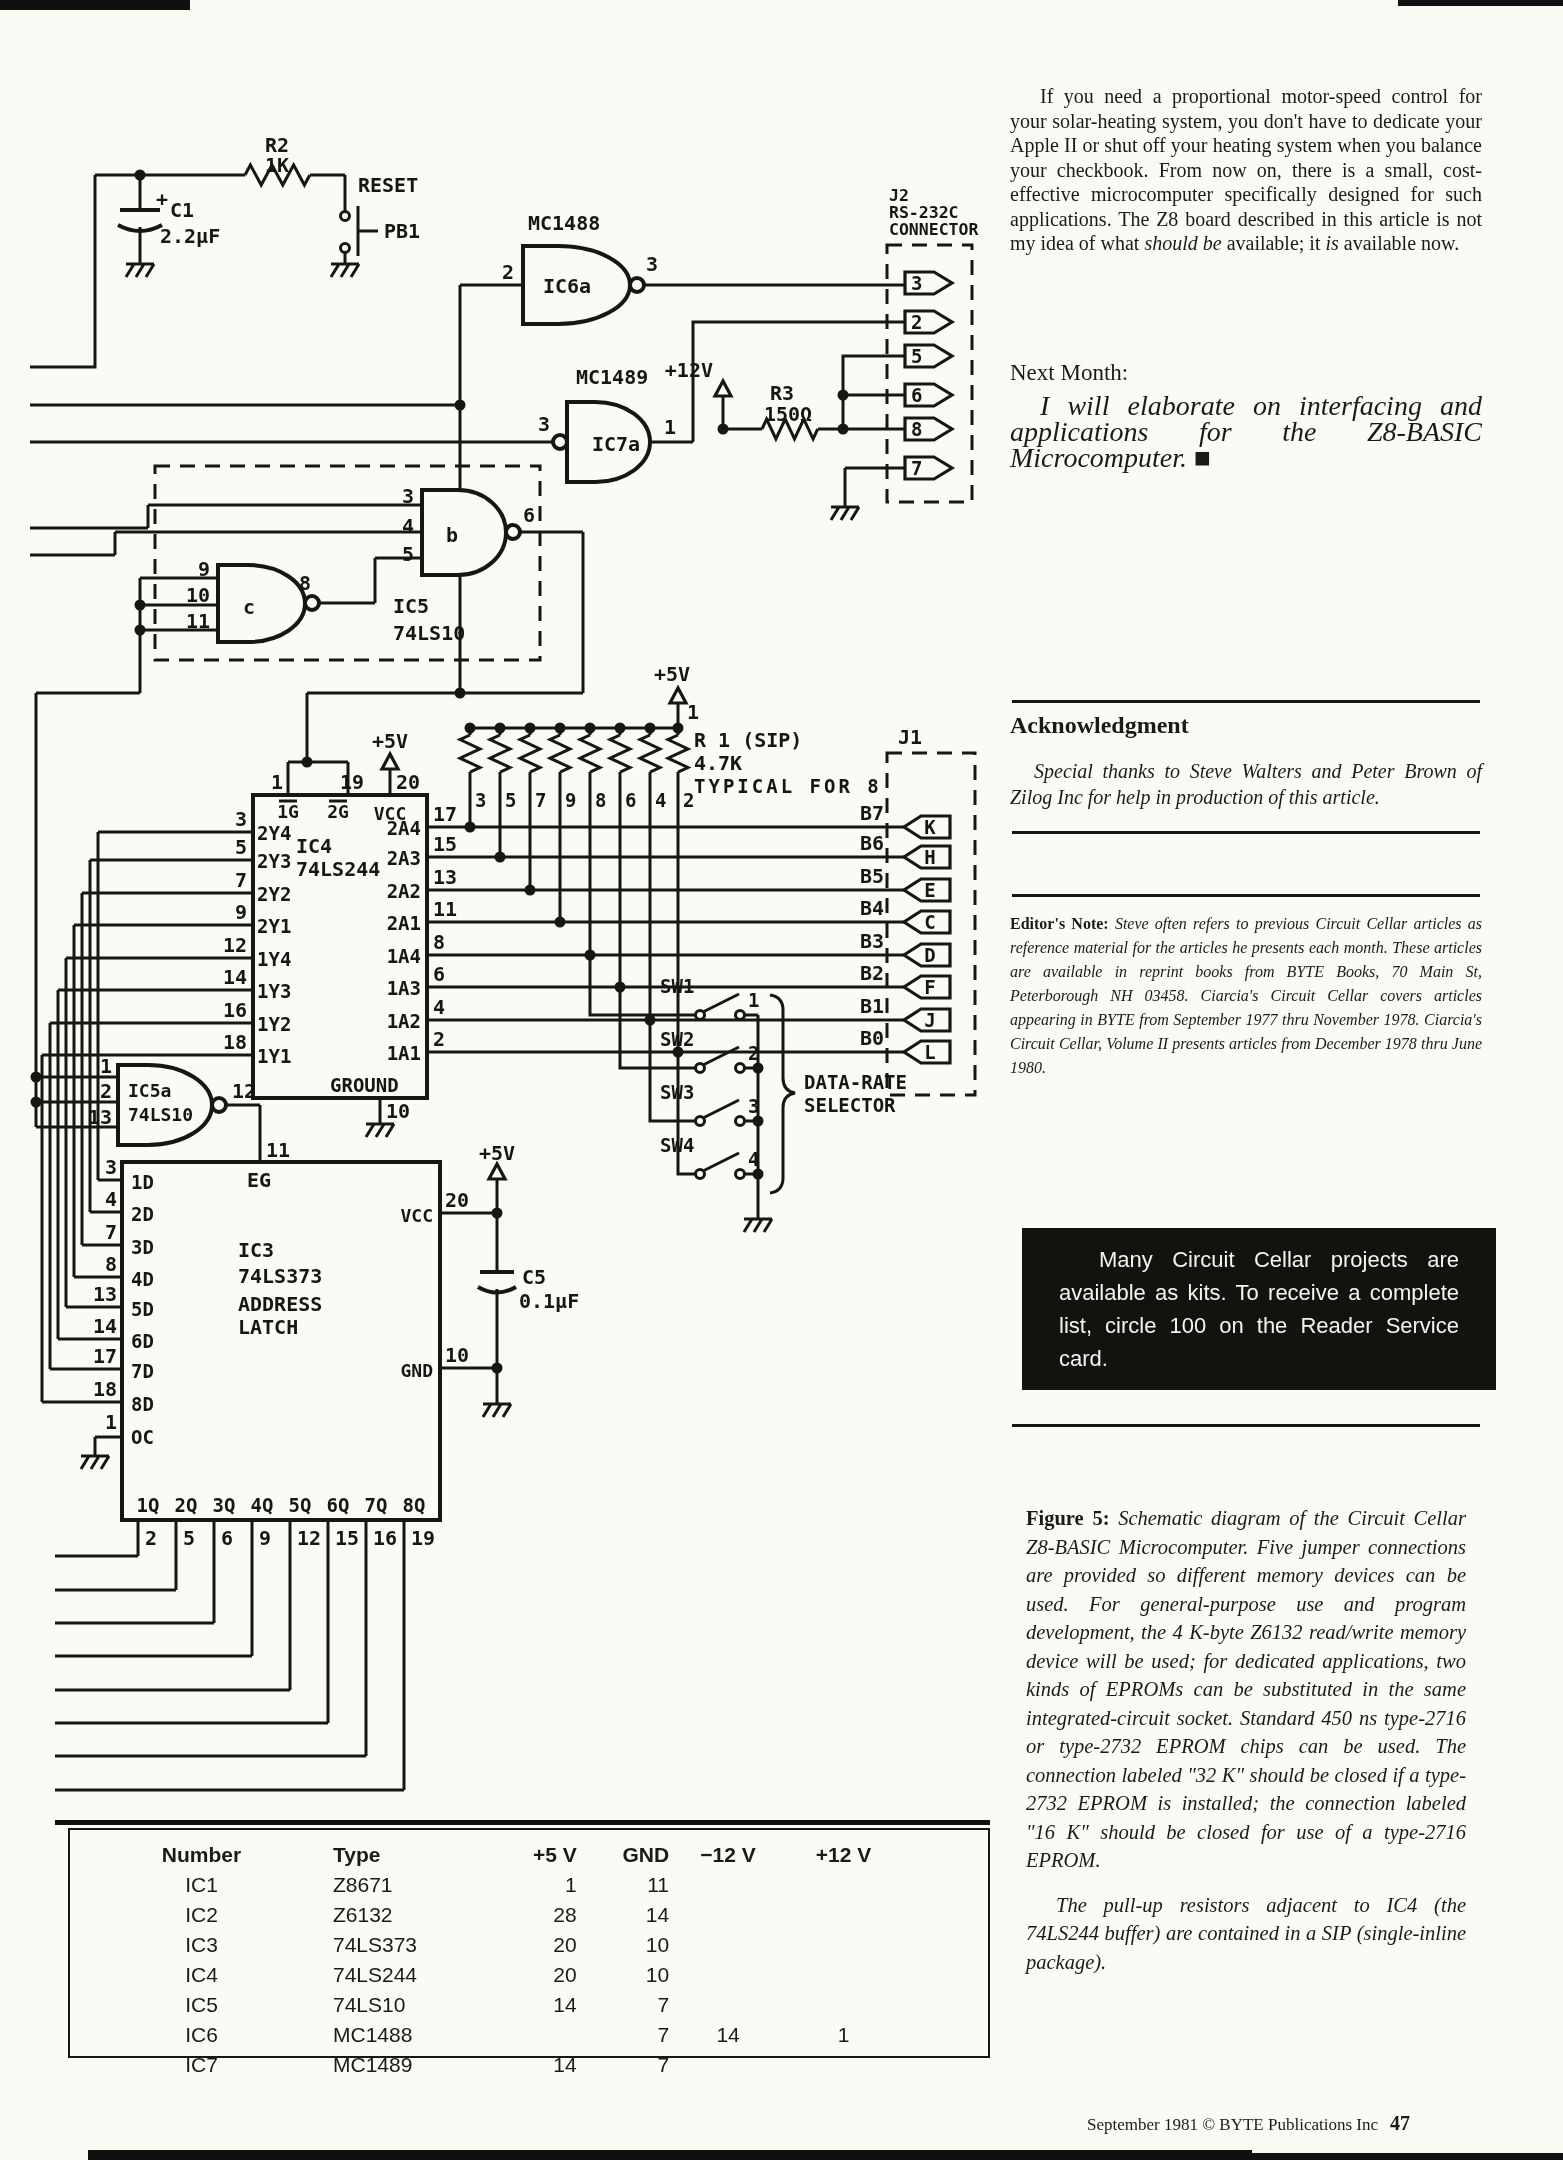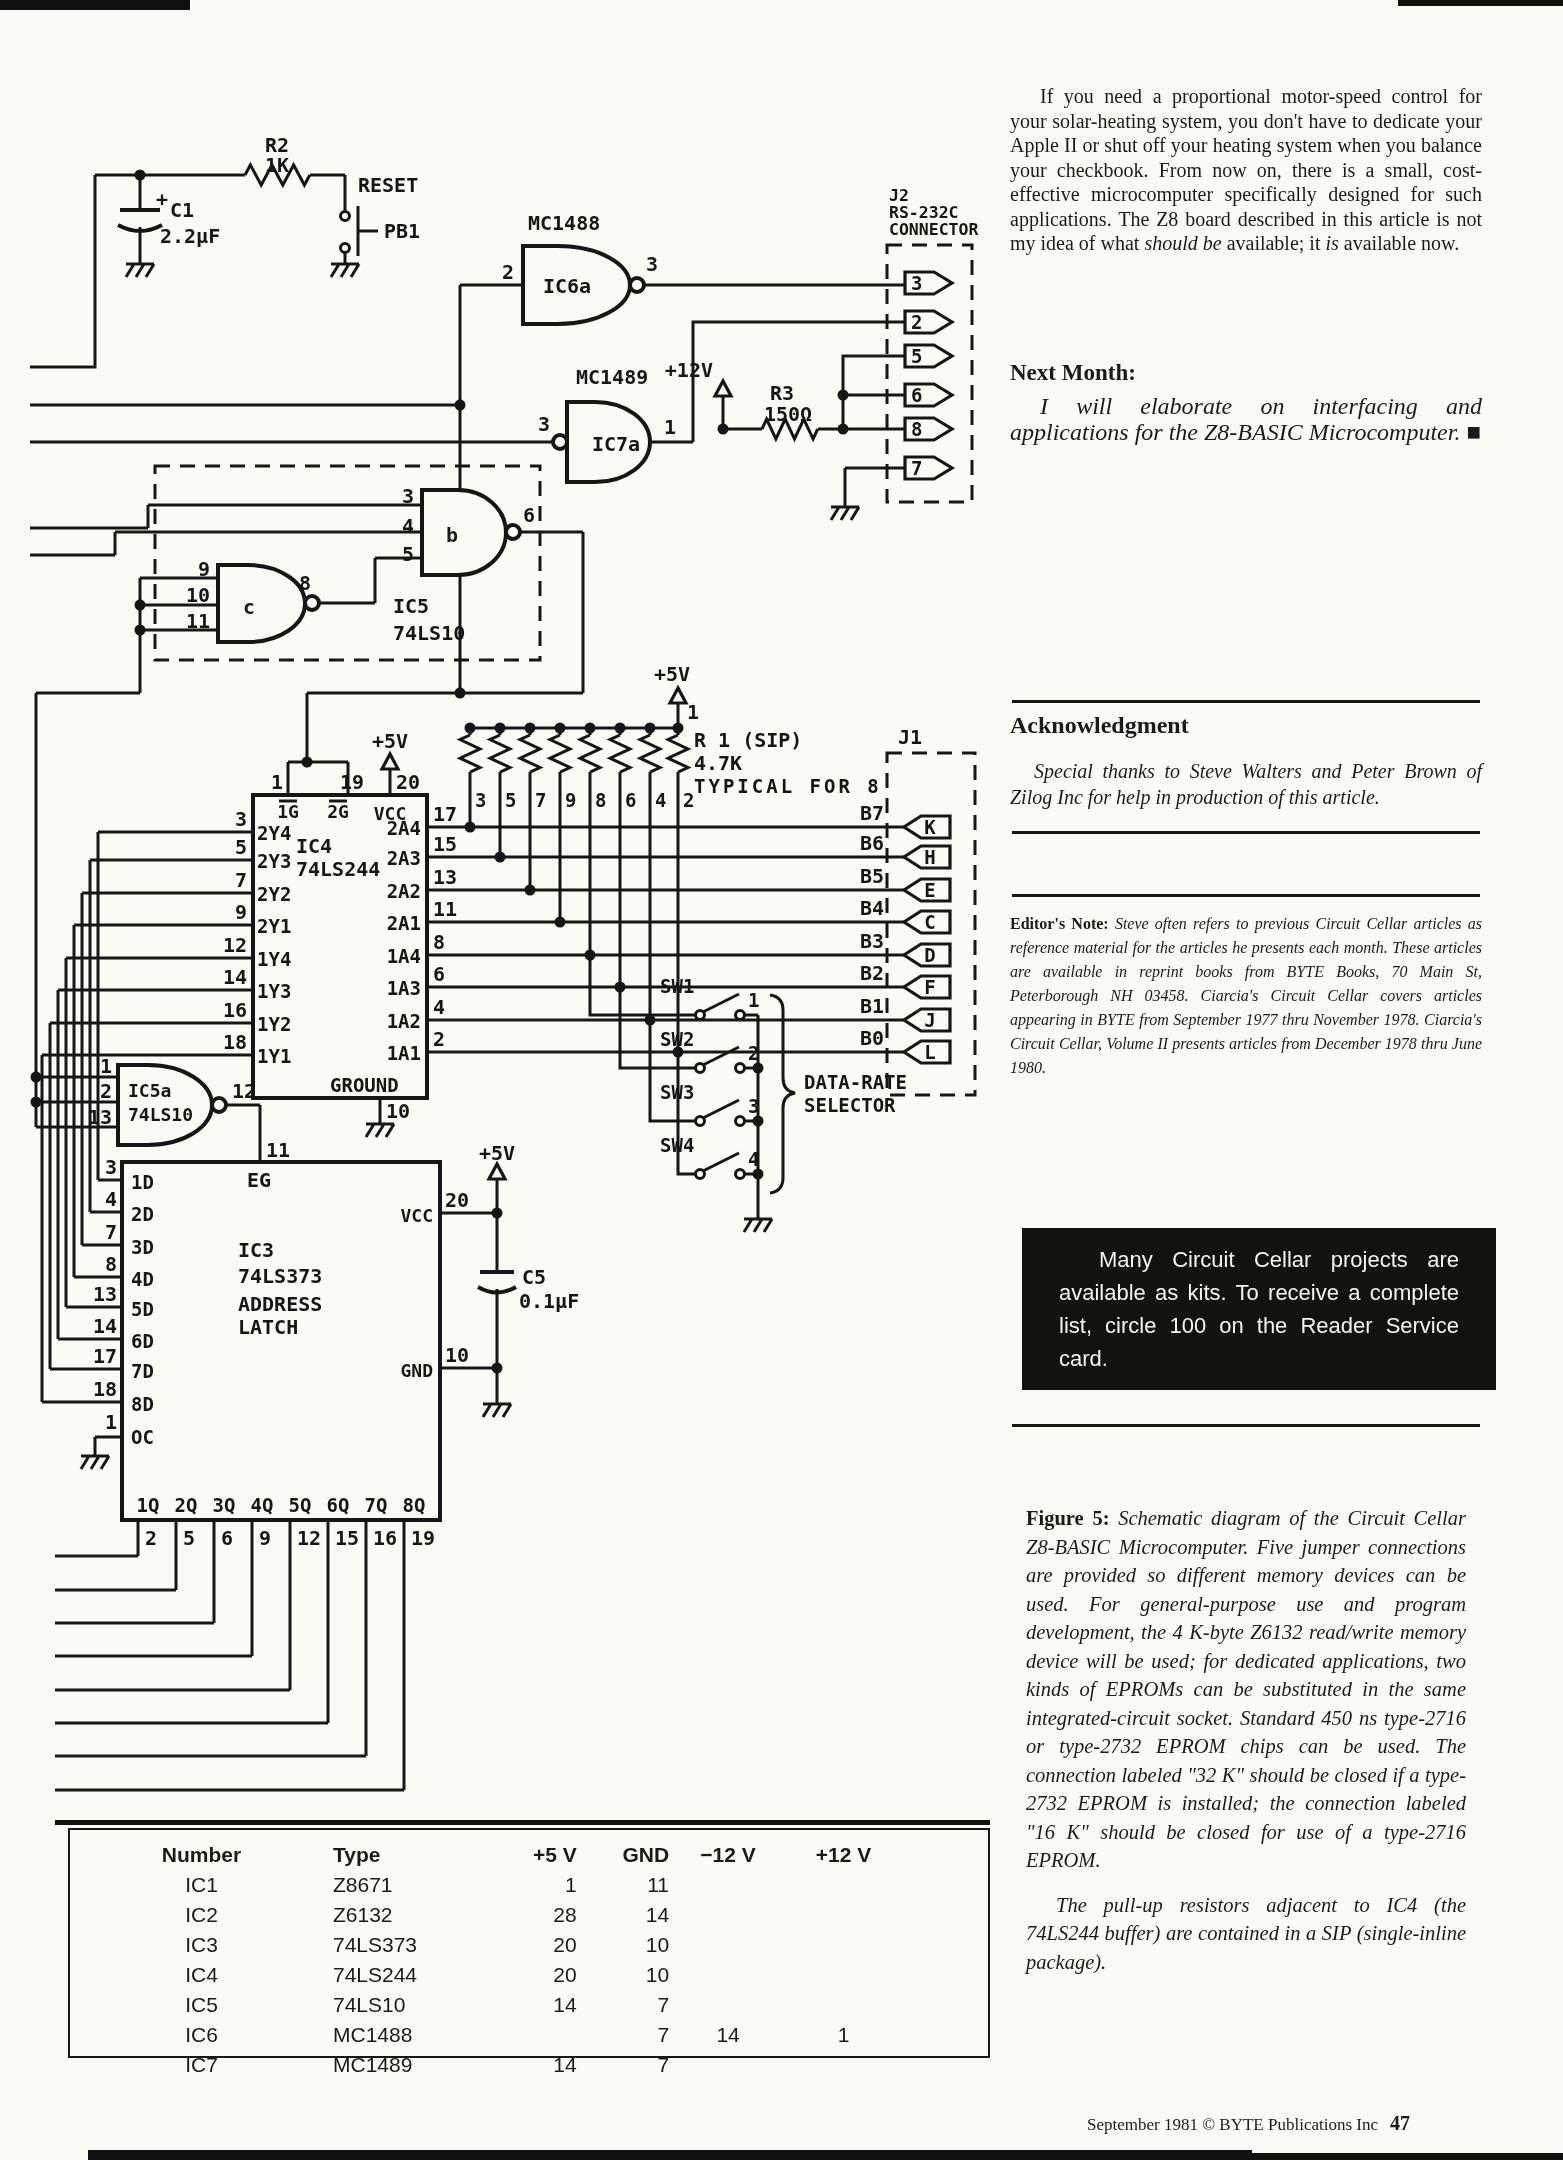--- a/index.html
+++ b/index.html
@@ -19,22 +19,22 @@
   .dash{stroke:#161616;stroke-width:3;fill:none;stroke-dasharray:15 10}
   .dot{fill:#161616}
   .pent{fill:#fbfaf5;stroke:#161616;stroke-width:3.2}
   .cont{fill:#fbfaf5;stroke:#161616;stroke-width:3}
   
   .col{position:absolute;left:1010px;width:472px}
   .body-p{font-size:20px;line-height:24.5px;text-align:justify}
   .body-p .ind{display:inline-block;width:30px}
   .it{font-style:italic}
   .bd{font-weight:bold}
-  .h-nm{font-weight:bold;font-size:23px}
-  .nm-p{font-style:italic;font-size:24px;line-height:26px;text-align:justify}
+  .h-nm{font-weight:normal;font-size:23px}
+  .nm-p{font-style:italic;font-size:28px;line-height:26px;text-align:justify}
   .rule{position:absolute;left:1012px;width:468px;height:3px;background:#161616}
   .h-ack{font-weight:bold;font-size:24px}
   .ack-p{font-style:italic;font-size:20px;line-height:26px;text-align:justify}
   .ed-p{font-size:16px;line-height:24px;text-align:justify}
   .kitbox{position:absolute;left:1022px;top:1228px;width:400px;padding:15px 37px;background:#14120f;
           color:#f6f4ee;font-family:"Liberation Sans",sans-serif;font-size:22px;line-height:33px;text-align:justify}
   .kitbox .ind{display:inline-block;width:40px}
   .figcap{font-size:20.5px;line-height:28.5px;text-align:justify}
   .figcap p{margin:16px}
   .figcap p+p .ind{display:inline-block;width:30px}

